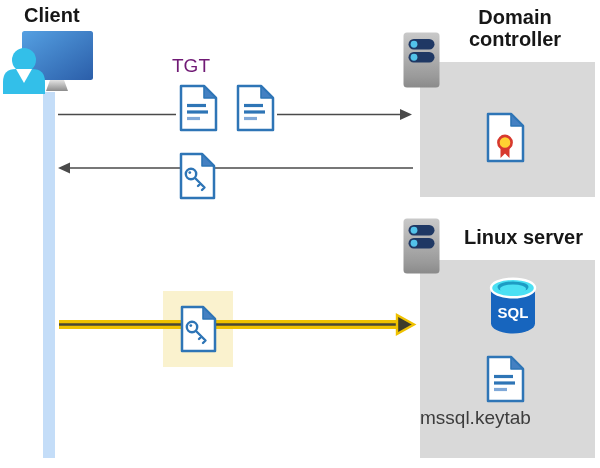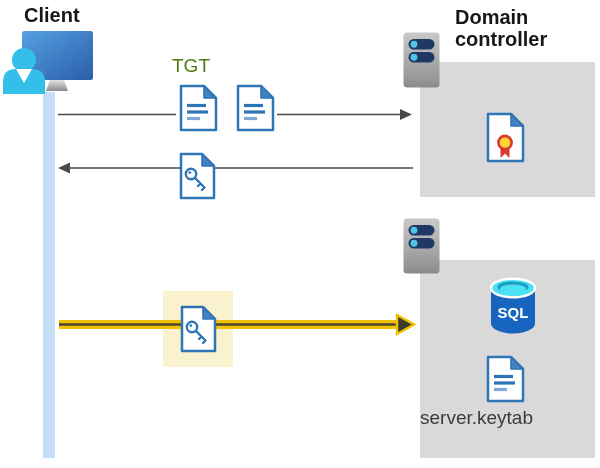--- a/index.html
+++ b/index.html
@@ -1,22 +1,22 @@
 <!DOCTYPE html>
 <html><head>
 <meta charset="utf-8">
 <style>
   html,body{margin:0;padding:0;background:#ffffff;}
   #canvas{
     position:relative;width:600px;height:468px;background:#ffffff;overflow:hidden;
     font-family:"Liberation Sans","DejaVu Sans",sans-serif;
   }
   .abs{position:absolute;}
-  .node-title{font-size:20px;font-weight:700;color:#171717;line-height:22px;}
-  .small-label{font-size:19px;font-weight:400;color:#4d7c0f;}
+  .node-title{font-size:20px;font-weight:700;color:#171717;line-height:22px;text-align:center;}
+  .small-label{font-size:19px;font-weight:400;color:#701a75;}
   .gray-box{background:#D9D9D9;}
   .cream-box{background:#FAF2CE;}
   .lifeline{background:#C4DDF8;}
   .center{text-align:left;}
   svg{display:block;}
   .layer{position:absolute;left:0;top:0;pointer-events:none;}
 </style>
 </head>
 <body>
 
@@ -126,16 +126,17 @@
     </g>
     <use href="#ic-doc" x="485" y="355"></use>
   </svg>
 
   <div class="abs node-title center" style="left:24px;top:4px;width:76px;">Client</div>
 
   <div class="abs small-label center" style="left:172px;top:55px;width:52px;">TGT</div>
 
   <div class="abs node-title" style="left:455px;top:6px;width:120px;">Domain controller</div>
 
+  <div class="abs node-title" style="left:452px;top:226px;width:143px;">Linux server</div>
 
-  <div class="abs small-label center" style="left:420px;top:407px;width:175px;color:#3C3C3C;">server.keytab</div>
+  <div class="abs small-label center" style="left:420px;top:407px;width:175px;color:#3C3C3C;">mssql.keytab</div>
 
 </div>
 
 </body></html>

